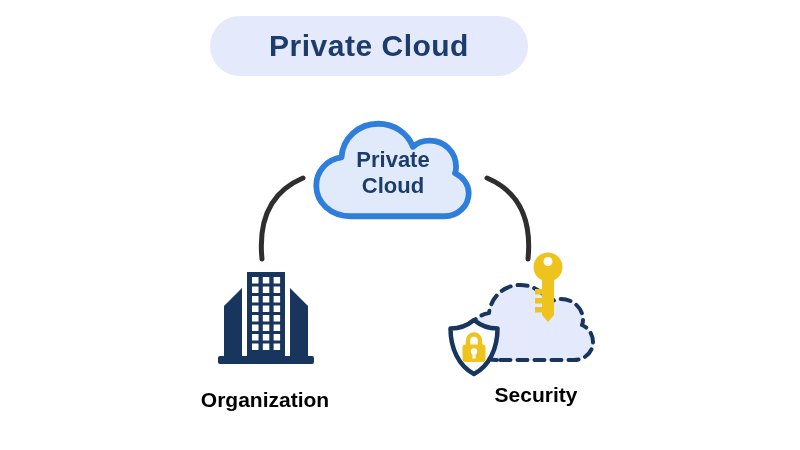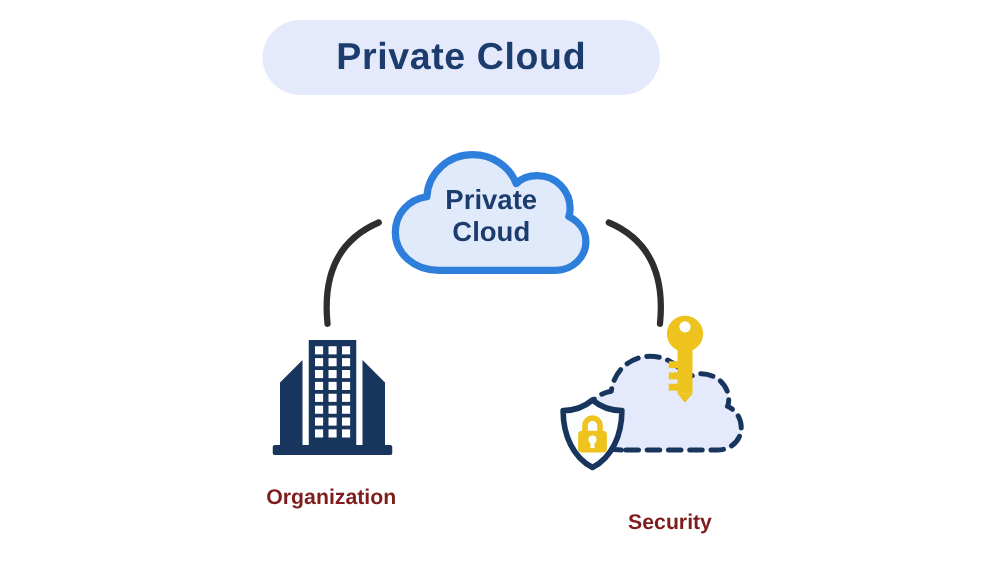--- a/index.html
+++ b/index.html
@@ -28,24 +28,24 @@
     text-align:center;
     color:#1C3C6E;font-size:22px;font-weight:700;line-height:1.2;
     padding-top:6px;box-sizing:border-box;
   }
   .center-cloud-label span{display:block;width:100px;}
   .building-icon{position:absolute;left:218px;top:272px;width:96px;height:92px;}
   .security-icon{position:absolute;left:442px;top:246px;width:160px;height:132px;}
   .node-label{
     position:absolute;
     width:160px;text-align:center;
-    color:#7f1d1d;font-size:17px;font-weight:700;
+    color:#000000;font-size:21px;font-weight:700;
   }
   .label-organization{left:185px;top:388px;}
-  .label-security{left:456px;top:408px;}
+  .label-security{left:456px;top:383px;}
 </style>
 </head>
 <body>
 
 <div class="title-pill">
   <span>Private Cloud</span>
 </div>
 
 <svg class="connectors" width="800" height="450" viewBox="0 0 800 450">
   <path d="M 303 178 Q 256 198 262 259" fill="none" stroke="#2E2E2E" stroke-width="5" stroke-linecap="round"></path>

